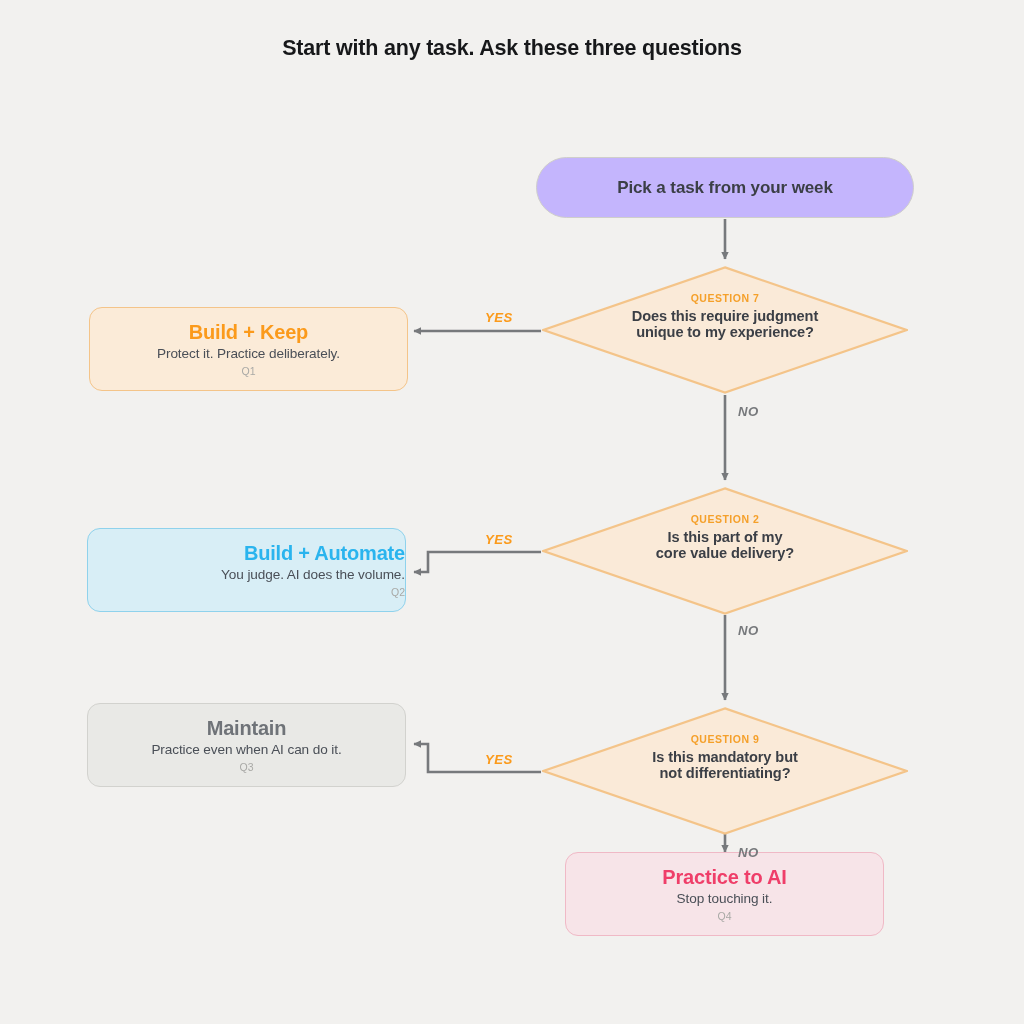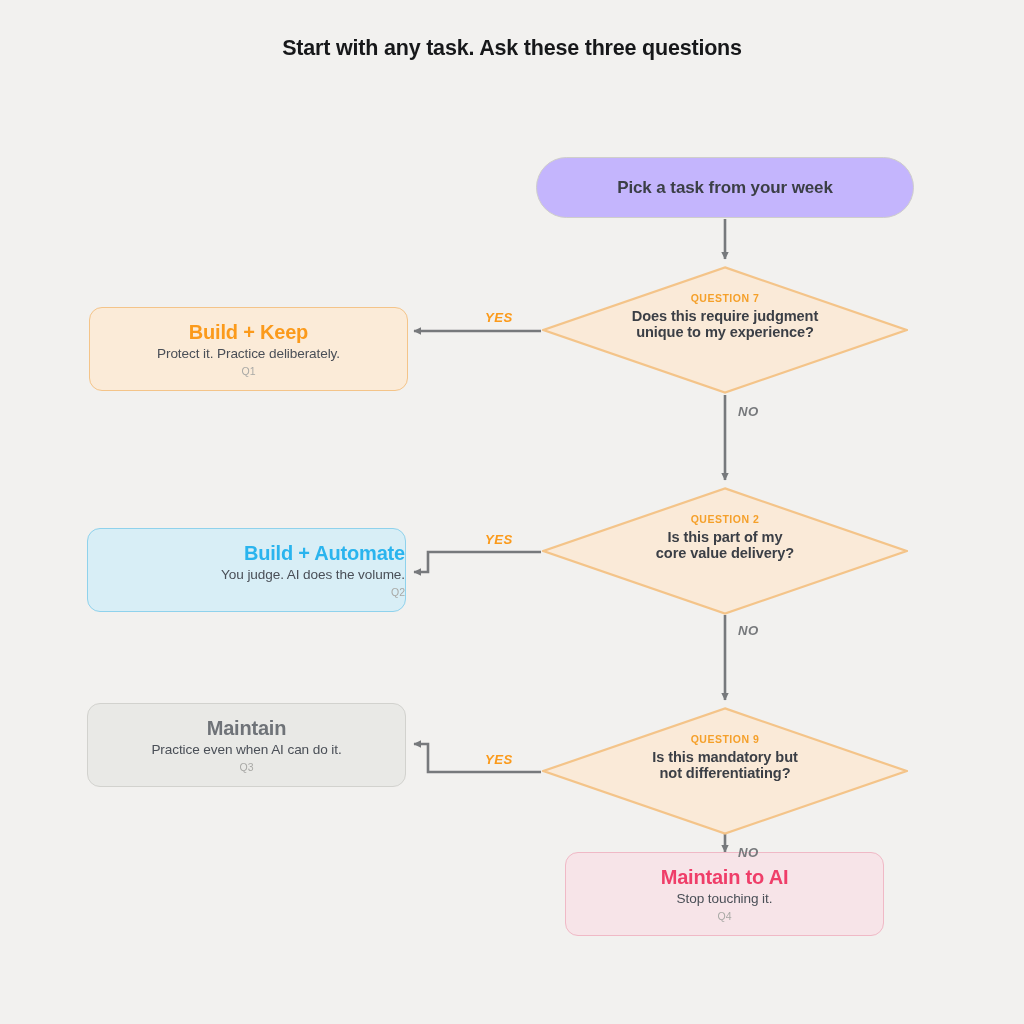--- a/index.html
+++ b/index.html
@@ -220,21 +220,21 @@
     <div class="c-tag">Q2</div>
   </div>
 
   <div class="card theme-gray" style="left:87px; top:703px;">
     <div class="c-title">Maintain</div>
     <div class="c-sub">Practice even when AI can do it.</div>
     <div class="c-tag">Q3</div>
   </div>
 
   <div class="card theme-pink" style="left:565px; top:852px;">
-    <div class="c-title">Maintain to AI</div>
+    <div class="c-title">Practice to AI</div>
     <div class="c-sub">Stop touching it.</div>
     <div class="c-tag">Q4</div>
   </div>
 
   <div class="edge-label yes" style="left:485px; top:310px;">YES</div>
 
   <div class="edge-label no" style="left:738px; top:404px;">NO</div>
 
   <div class="edge-label yes" style="left:485px; top:532px;">YES</div>
 

